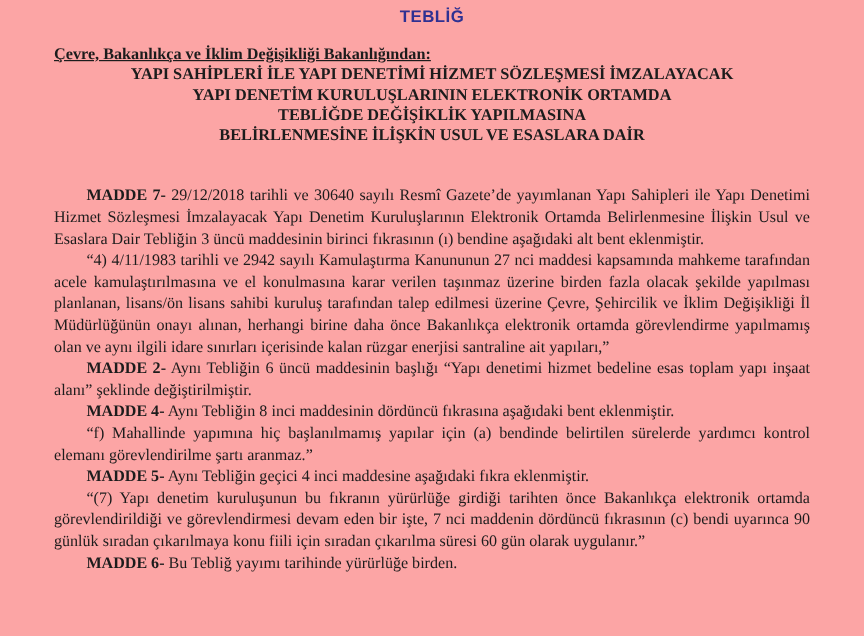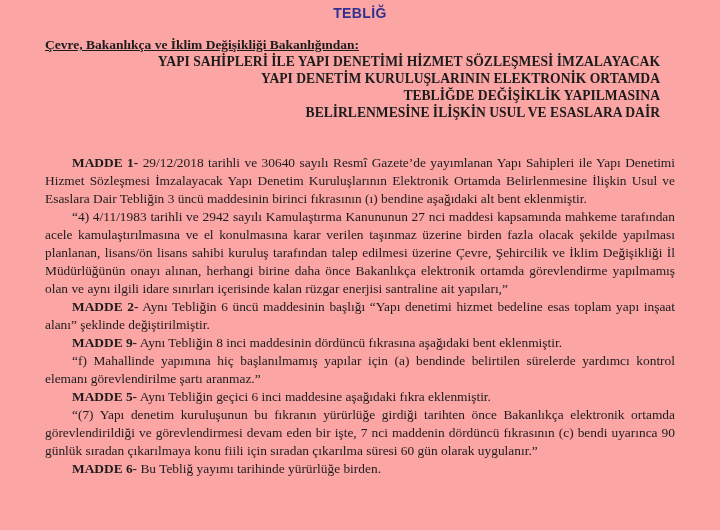--- a/index.html
+++ b/index.html
@@ -33,21 +33,21 @@
   .ministry-line {
     margin: 16px 45px 0 45px;
     font-weight: 700;
     font-size: 13.5px;
     line-height: 16px;
   }
   .ministry-line .underlined {
     text-decoration: underline;
   }
   .title-block {
-    text-align: right;
+    text-align: center;
     font-weight: 700;
     font-size: 13.6px;
     line-height: 17px;
     margin: 0 60px;
   }
   .body-text {
     margin: 33px 45px 0 45px;
   }
   .body-text p {
     margin: 0;
@@ -72,23 +72,23 @@
   </div>
 
   <div class="title-block">
     <div>YAPI SAHİPLERİ İLE YAPI DENETİMİ HİZMET SÖZLEŞMESİ İMZALAYACAK</div>
     <div>YAPI DENETİM KURULUŞLARININ ELEKTRONİK ORTAMDA</div>
     <div>TEBLİĞDE DEĞİŞİKLİK YAPILMASINA</div>
     <div>BELİRLENMESİNE İLİŞKİN USUL VE ESASLARA DAİR</div>
   </div>
 
   <div class="body-text">
-    <p><span class="article-label">MADDE 1-</span><span> 29/12/2018 tarihli ve 30640 sayılı Resmî Gazete’de yayımlanan Yapı Sahipleri ile Yapı Denetimi Hizmet Sözleşmesi İmzalayacak Yapı Denetim Kuruluşlarının Elektronik Ortamda Belirlenmesine İlişkin Usul ve Esaslara Dair Tebliğin 3 üncü maddesinin birinci fıkrasının (ı) bendine aşağıdaki alt bent eklenmiştir.</span></p>
+    <p><span class="article-label">MADDE 7-</span><span> 29/12/2018 tarihli ve 30640 sayılı Resmî Gazete’de yayımlanan Yapı Sahipleri ile Yapı Denetimi Hizmet Sözleşmesi İmzalayacak Yapı Denetim Kuruluşlarının Elektronik Ortamda Belirlenmesine İlişkin Usul ve Esaslara Dair Tebliğin 3 üncü maddesinin birinci fıkrasının (ı) bendine aşağıdaki alt bent eklenmiştir.</span></p>
     <p><span class="article-label"></span><span>“4) 4/11/1983 tarihli ve 2942 sayılı Kamulaştırma Kanununun 27 nci maddesi kapsamında mahkeme tarafından acele kamulaştırılmasına ve el konulmasına karar verilen taşınmaz üzerine birden fazla olacak şekilde yapılması planlanan, lisans/ön lisans sahibi kuruluş tarafından talep edilmesi üzerine Çevre, Şehircilik ve İklim Değişikliği İl Müdürlüğünün onayı alınan, herhangi birine daha önce Bakanlıkça elektronik ortamda görevlendirme yapılmamış olan ve aynı ilgili idare sınırları içerisinde kalan rüzgar enerjisi santraline ait yapıları,”</span></p>
     <p><span class="article-label">MADDE 2-</span><span> Aynı Tebliğin 6 üncü maddesinin başlığı “Yapı denetimi hizmet bedeline esas toplam yapı inşaat alanı” şeklinde değiştirilmiştir.</span></p>
-    <p><span class="article-label">MADDE 9-</span><span> Aynı Tebliğin 8 inci maddesinin dördüncü fıkrasına aşağıdaki bent eklenmiştir.</span></p>
+    <p><span class="article-label">MADDE 4-</span><span> Aynı Tebliğin 8 inci maddesinin dördüncü fıkrasına aşağıdaki bent eklenmiştir.</span></p>
     <p><span class="article-label"></span><span>“f) Mahallinde yapımına hiç başlanılmamış yapılar için (a) bendinde belirtilen sürelerde yardımcı kontrol elemanı görevlendirilme şartı aranmaz.”</span></p>
-    <p><span class="article-label">MADDE 5-</span><span> Aynı Tebliğin geçici 6 inci maddesine aşağıdaki fıkra eklenmiştir.</span></p>
+    <p><span class="article-label">MADDE 5-</span><span> Aynı Tebliğin geçici 4 inci maddesine aşağıdaki fıkra eklenmiştir.</span></p>
     <p><span class="article-label"></span><span>“(7) Yapı denetim kuruluşunun bu fıkranın yürürlüğe girdiği tarihten önce Bakanlıkça elektronik ortamda görevlendirildiği ve görevlendirmesi devam eden bir işte, 7 nci maddenin dördüncü fıkrasının (c) bendi uyarınca 90 günlük sıradan çıkarılmaya konu fiili için sıradan çıkarılma süresi 60 gün olarak uygulanır.”</span></p>
     <p><span class="article-label">MADDE 6-</span><span> Bu Tebliğ yayımı tarihinde yürürlüğe birden.</span></p>
   </div>
 
 </div>
 
 </body></html>

